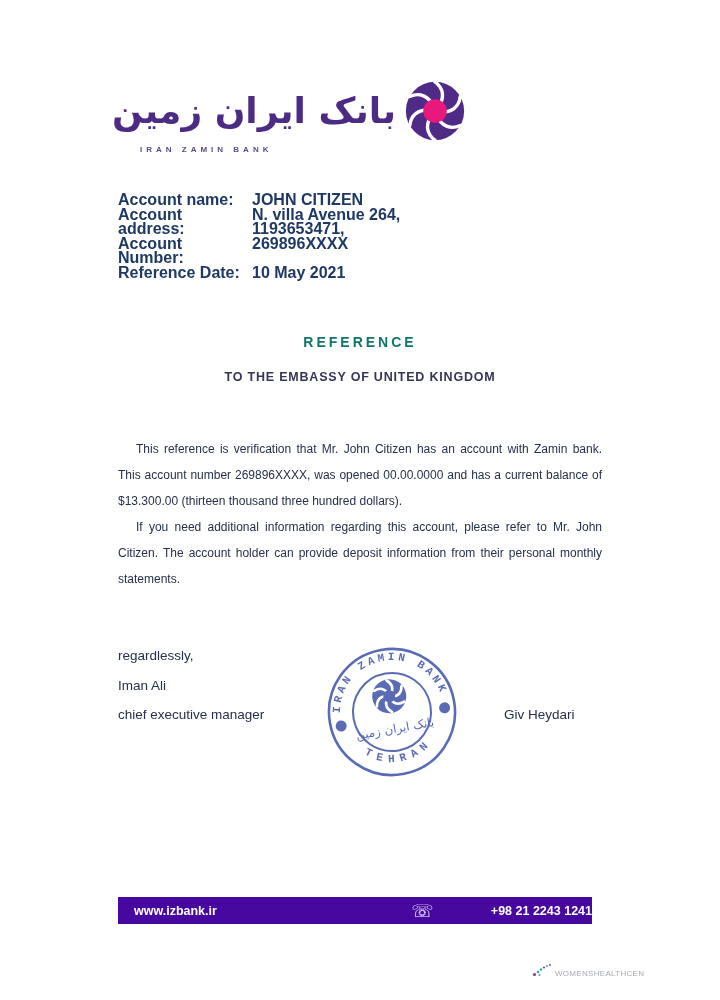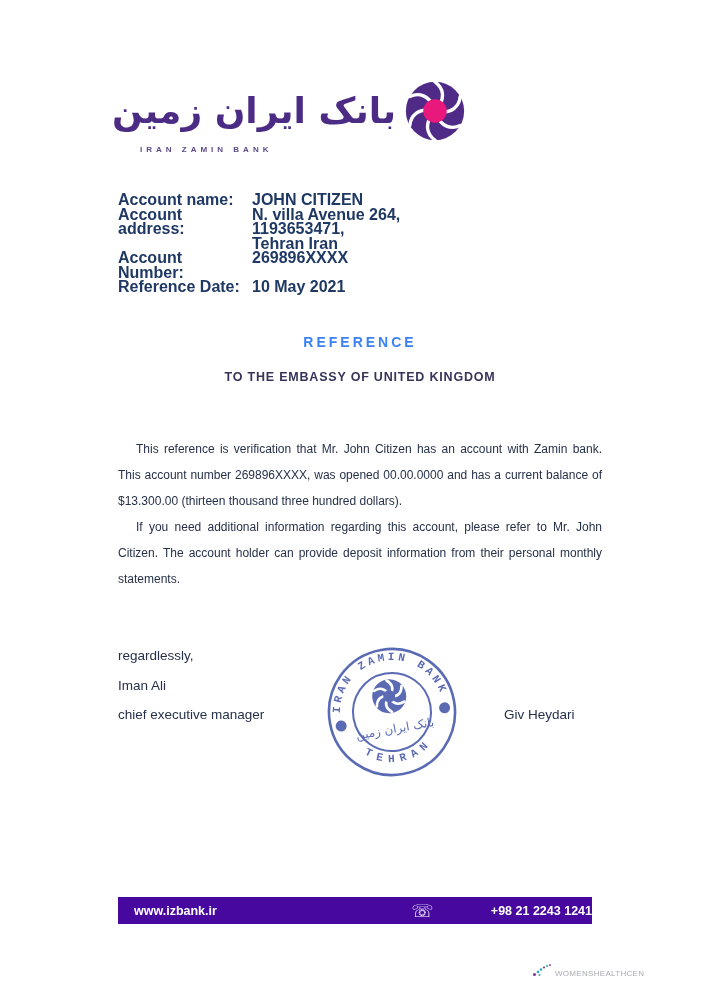--- a/index.html
+++ b/index.html
@@ -28,21 +28,21 @@
     font-size:16px; font-weight:bold; color:#1f3864; line-height:14.5px;
   }
   .acct-row { display:flex; }
   .acct-label { width:134px; flex:0 0 134px; }
   .acct-value { flex:1; }
   .acct-cont { margin-left:134px; }
 
   
   .ref-title {
     position:absolute; left:118px; top:334px; width:484px; text-align:center;
-    font-size:14px; font-weight:bold; letter-spacing:3px; color:#3b82f6;
+    font-size:14px; font-weight:bold; letter-spacing:3px; color:#0f766e;
   }
   .addressee {
     position:absolute; left:118px; top:370px; width:484px; text-align:center;
     font-size:12.5px; font-weight:bold; letter-spacing:0.8px; color:#35355a;
   }
 
   
   .body-text {
     position:absolute; left:118px; top:436px; width:484px;
     font-size:12px; line-height:26px; color:#263049; text-align:justify;
@@ -103,21 +103,20 @@
 
   <div class="account-block">
     <div class="acct-row">
       <span class="acct-label">Account name:</span>
       <span class="acct-value">JOHN CITIZEN</span>
     </div>
     <div class="acct-row">
       <span class="acct-label">Account address:</span>
       <span class="acct-value">N. villa Avenue 264, 1193653471,</span>
     </div>
-    <div class="acct-cont">Tehran Iran</div>
     <div class="acct-row">
       <span class="acct-label">Account Number:</span>
       <span class="acct-value">269896XXXX</span>
     </div>
     <div class="acct-row">
       <span class="acct-label">Reference Date:</span>
       <span class="acct-value">10 May 2021</span>
     </div>
   </div>
 

